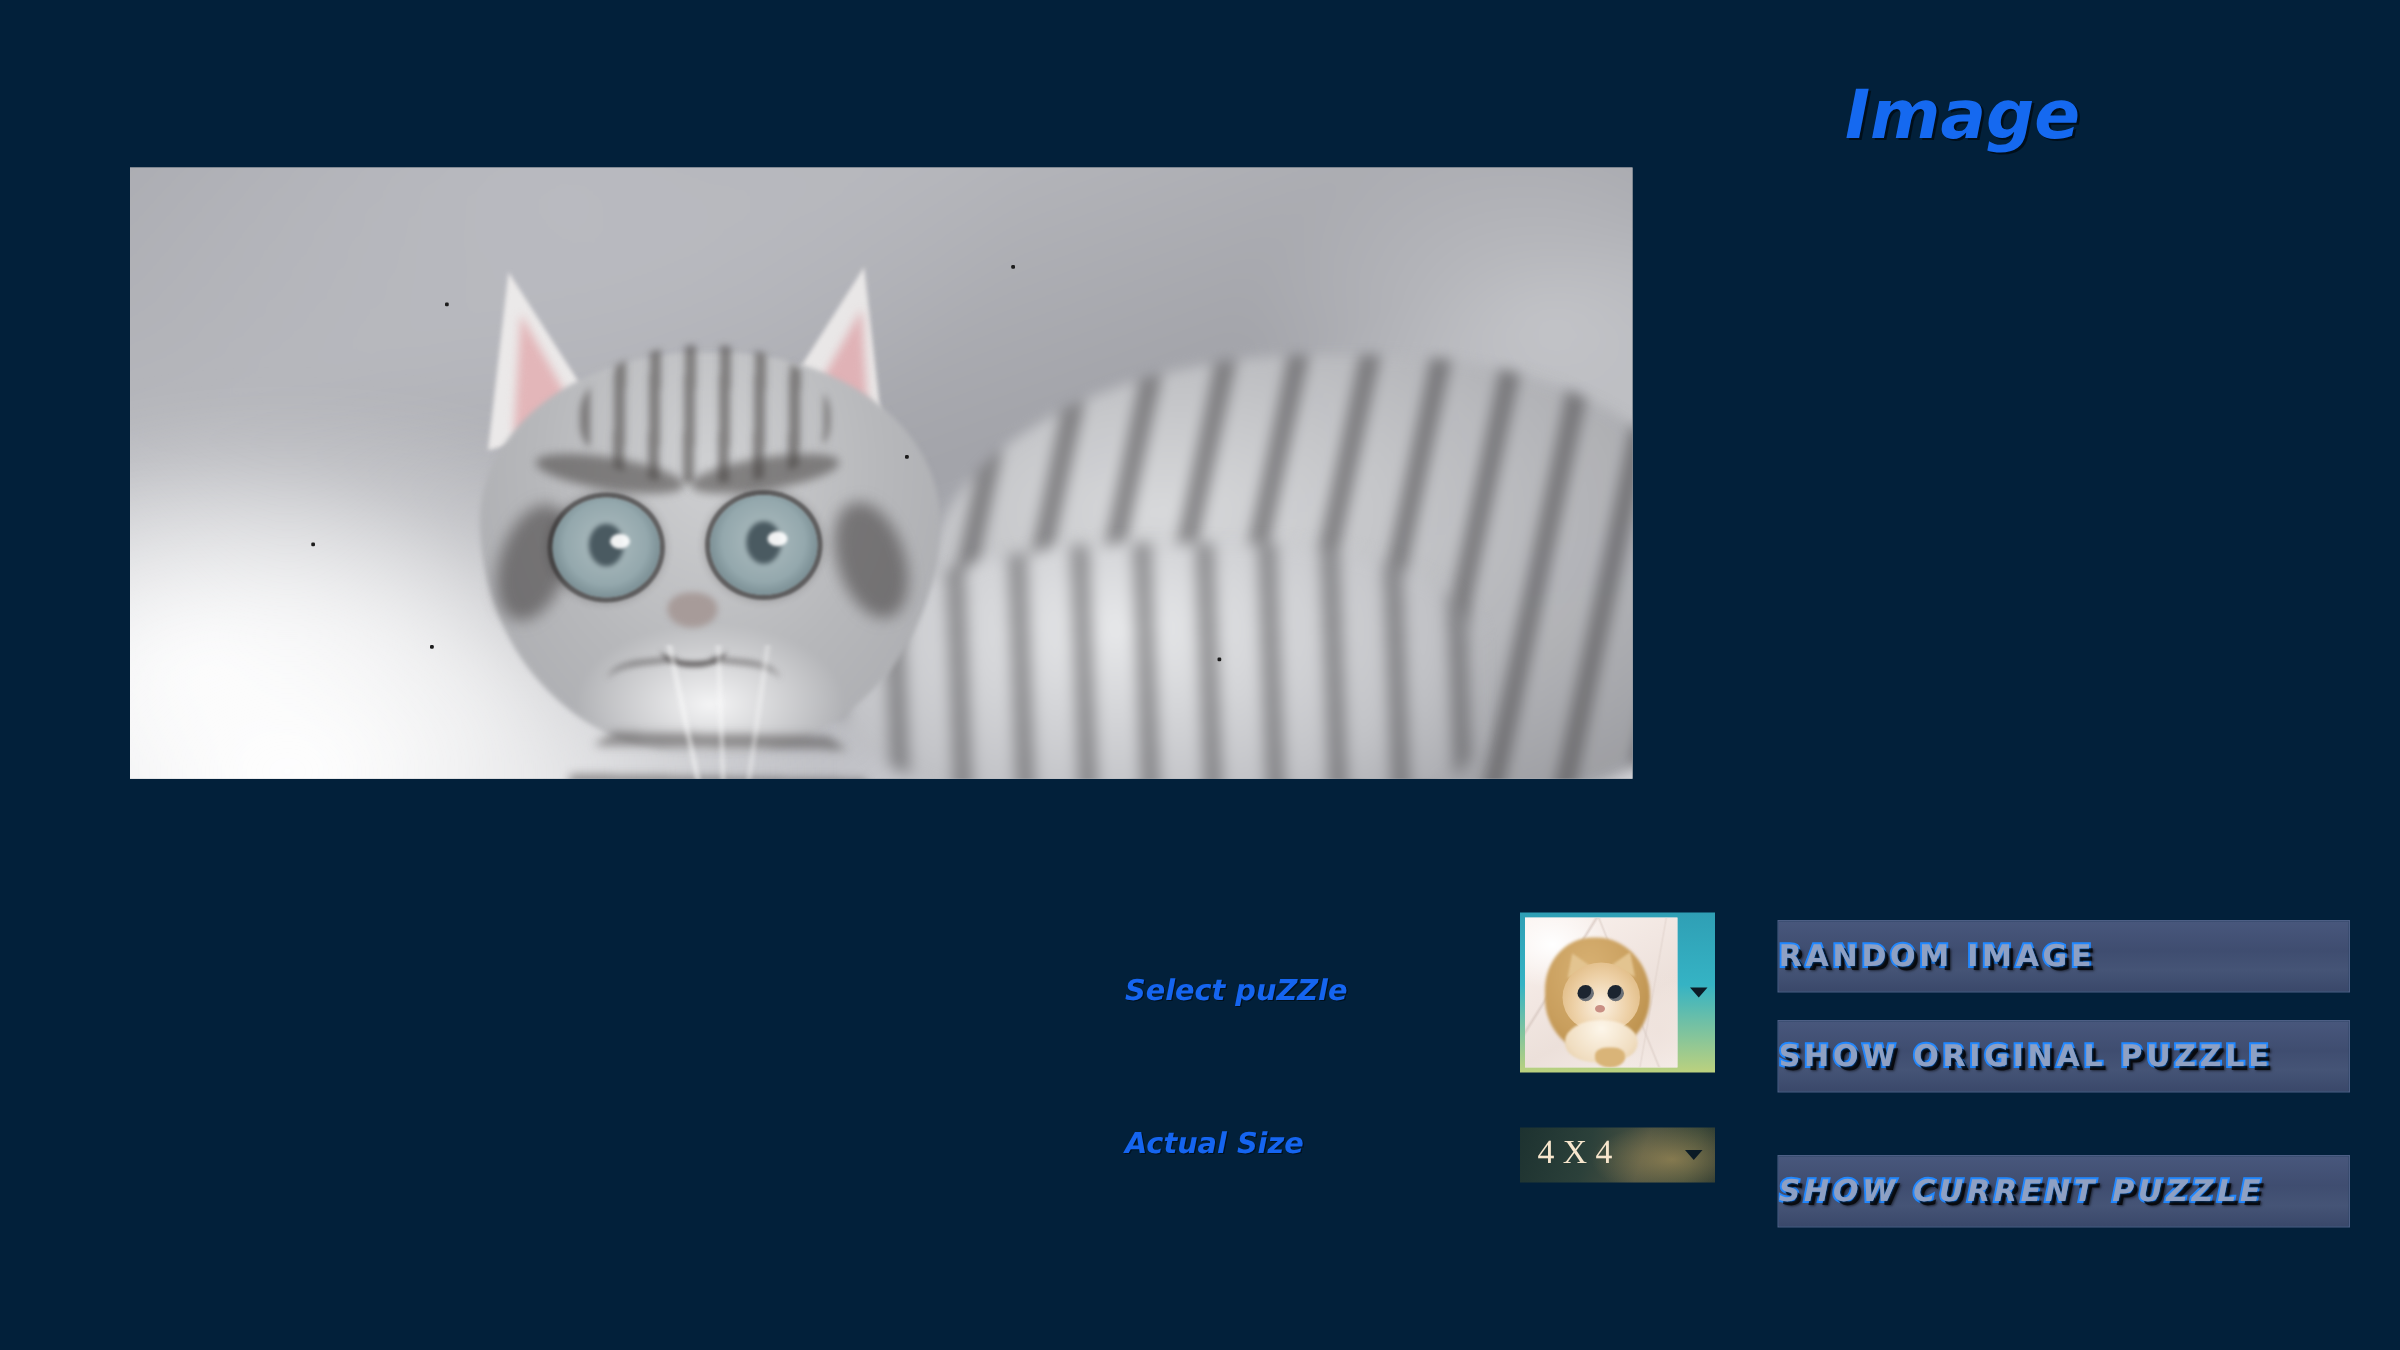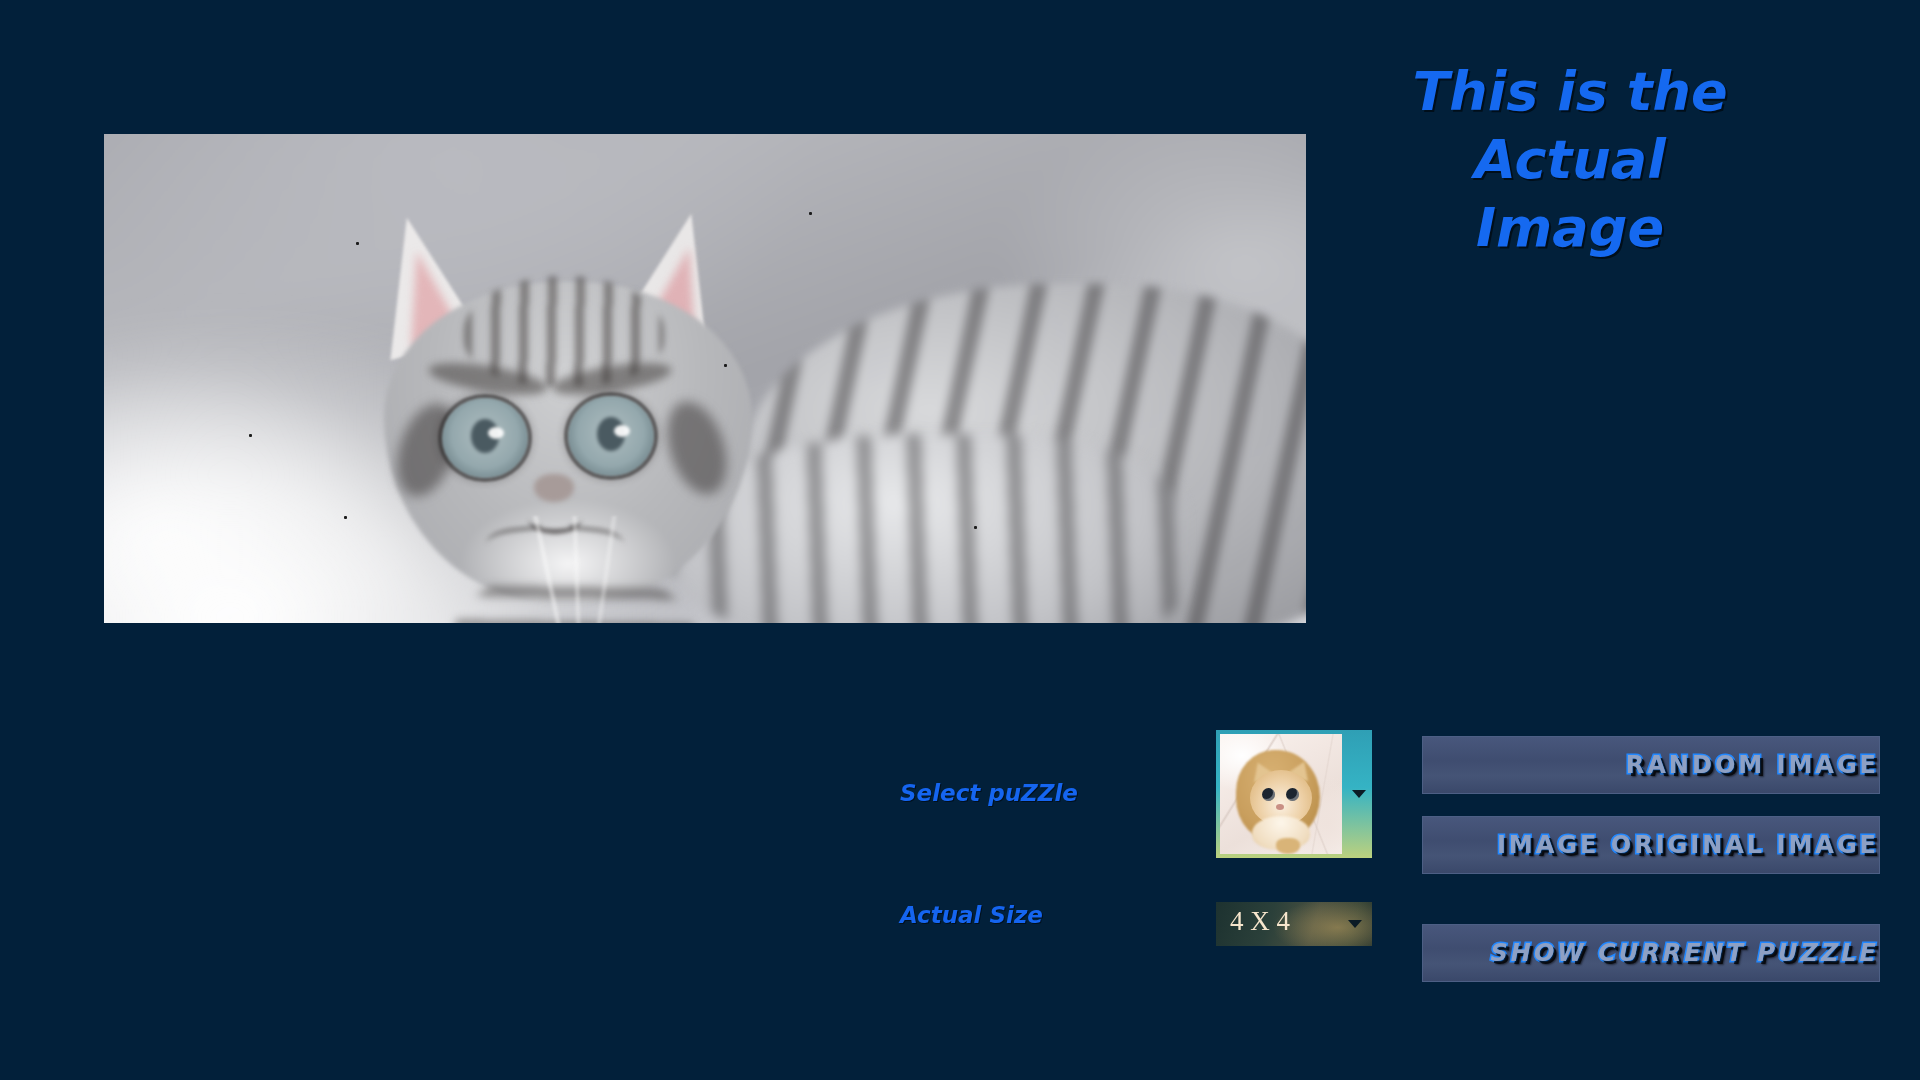--- a/index.html
+++ b/index.html
@@ -411,21 +411,21 @@
   .action-btn {
     position: absolute;
     left: 1422px;
     width: 458px;
     height: 58px;
     border: 1px solid #4d5f85;
     background: linear-gradient(180deg, #48577c 0%, #3f4d70 42%, #455476 70%, #3a486a 100%);
     cursor: pointer;
     display: flex;
     align-items: center;
-    justify-content: flex-end;
+    justify-content: flex-start;
     overflow: hidden;
   }
   .btn-random   { top: 736px; }
   .btn-original { top: 816px; }
   .btn-current  { top: 924px; font-style: italic; }
 
   .btn-text {
     font-family: "DejaVu Sans", sans-serif;
     font-size: 24px;
     font-weight: bold;
@@ -437,21 +437,20 @@
       0 0 1px #2288ff,
       3px 3px 0 rgba(0,0,0,0.75),
       4px 4px 2px rgba(0,0,0,0.5);
     white-space: nowrap;
   }
 </style>
 </head>
 <body>
 
 <div class="page-title">
-  <div>This is the Actual</div>
   <div>Image</div>
 </div>
 
 <div class="actual-image-frame">
   <div class="photo-stage">
     <div class="photo-bg"></div>
     <div class="photo-lowlight"></div>
 
     <div class="kitten-body"></div>
     <div class="kitten-body2"></div>
@@ -517,17 +516,17 @@
 
 <div class="select-size">
   <span class="select-size-value">4 X 4</span>
   <div class="caret caret-size"></div>
 </div>
 
 <div class="action-btn btn-random">
   <span class="btn-text">RANDOM IMAGE</span>
 </div>
 <div class="action-btn btn-original">
-  <span class="btn-text">IMAGE ORIGINAL IMAGE</span>
+  <span class="btn-text">SHOW ORIGINAL PUZZLE</span>
 </div>
 <div class="action-btn btn-current">
   <span class="btn-text">SHOW CURRENT PUZZLE</span>
 </div>
 
 </body></html>

